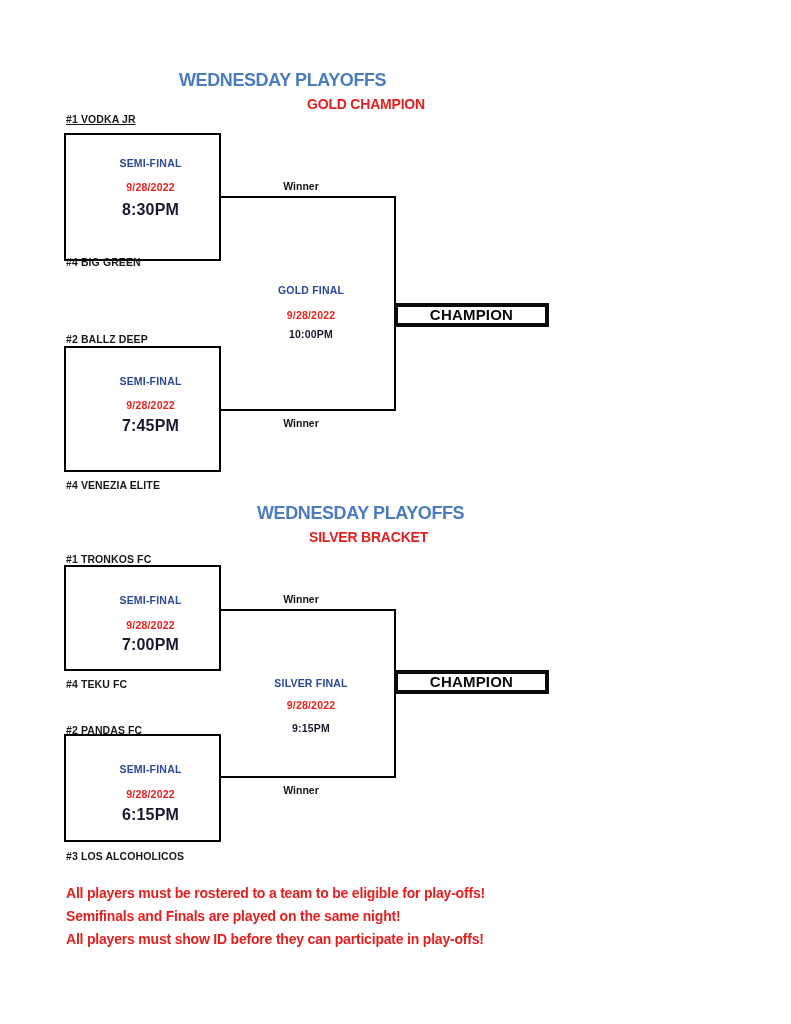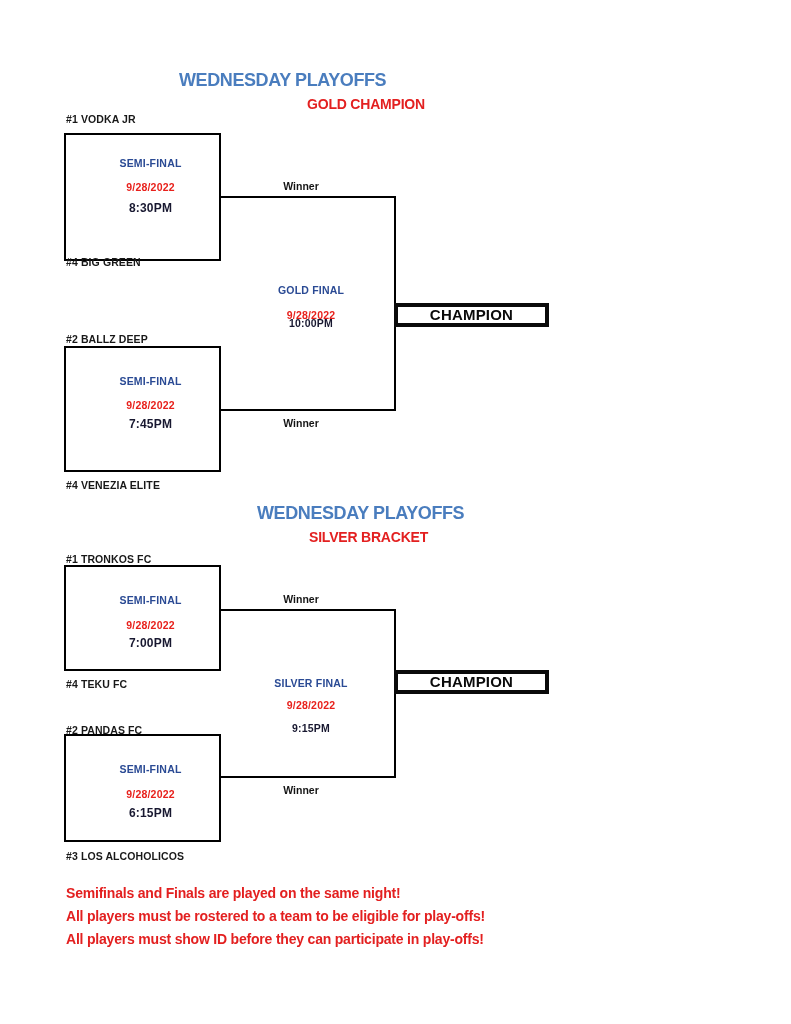--- a/index.html
+++ b/index.html
@@ -25,21 +25,21 @@
   }
   .mbox{
     position:absolute;
     border:2px solid #000;
     background:#fff;
     box-sizing:border-box;
   }
   .mline{position:absolute;left:0;right:0;text-align:center;white-space:nowrap;padding-left:16px;}
   .match-label{top:var(--l);font-size:10.5px;font-weight:bold;color:#2a4a94;letter-spacing:0.2px;}
   .match-date{top:var(--d);font-size:10.5px;font-weight:bold;color:#e8211c;letter-spacing:0.2px;}
-  .match-time{top:var(--t);font-size:12px;font-weight:bold;color:#181830;letter-spacing:0.2px;}
+  .match-time{top:var(--t);font-size:16px;font-weight:bold;color:#181830;letter-spacing:0.2px;}
   .hline{position:absolute;height:2px;background:#000;}
   .vline{position:absolute;width:2px;background:#000;}
   .winner-lab{
     position:absolute;width:100px;text-align:center;
     font-size:10.5px;font-weight:bold;color:#141414;white-space:nowrap;
   }
   .final-lab{
     position:absolute;width:110px;text-align:center;white-space:nowrap;
     font-size:10.5px;font-weight:bold;margin-top:20px;
   }
@@ -60,36 +60,36 @@
 </style>
 </head>
 <body>
 
 <div class="page">
 
   <div class="abs" style="left:0;top:0;width:791px;height:500px;">
     <div class="abs main-title" style="left:179px;top:70px;">WEDNESDAY PLAYOFFS</div>
     <div class="abs bracket-sub" style="left:307px;top:96px;">GOLD CHAMPION</div>
 
-    <div class="abs seed" style="left:66px;top:113px;">#1 VODKA JR</div>
+    <div class="abs seed" style="left:66px;top:113px;text-decoration:underline;">#1 VODKA JR</div>
     <div class="mbox" style="left:64px;top:133px;width:157px;height:128px;--l:22px;--d:46px;--t:66px;">
       <div class="mline match-label">SEMI-FINAL</div>
       <div class="mline match-date">9/28/2022</div>
       <div class="mline match-time">8:30PM</div>
     </div>
     <div class="abs seed" style="left:66px;top:256px;">#4 BIG GREEN</div>
 
     <div class="hline" style="left:221px;top:196px;width:175px;"></div>
     <div class="winner-lab" style="left:251px;top:180px;">Winner</div>
 
     <div class="vline" style="left:394px;top:196px;height:215px;"></div>
 
     <div class="final-lab final-name" style="left:256px;top:264px;">GOLD FINAL</div>
     <div class="final-lab final-date" style="left:256px;top:289px;">9/28/2022</div>
-    <div class="final-lab final-time" style="left:256px;top:297px;">10:00PM</div>
+    <div class="final-lab final-time" style="left:256px;top:308px;">10:00PM</div>
 
     <div class="champ" style="top:303px;">CHAMPION</div>
 
     <div class="abs seed" style="left:66px;top:333px;">#2 BALLZ DEEP</div>
     <div class="mbox" style="left:64px;top:346px;width:157px;height:126px;--l:27px;--d:51px;--t:69px;">
       <div class="mline match-label">SEMI-FINAL</div>
       <div class="mline match-date">9/28/2022</div>
       <div class="mline match-time">7:45PM</div>
     </div>
     <div class="abs seed" style="left:66px;top:479px;">#4 VENEZIA ELITE</div>
@@ -127,18 +127,18 @@
       <div class="mline match-date">9/28/2022</div>
       <div class="mline match-time">6:15PM</div>
     </div>
     <div class="abs seed" style="left:66px;top:850px;">#3 LOS ALCOHOLICOS</div>
 
     <div class="hline" style="left:221px;top:776px;width:175px;"></div>
     <div class="winner-lab" style="left:251px;top:784px;">Winner</div>
   </div>
 
   <div class="footer">
+    <div class="footer-line">All players must be rostered to a team to be eligible for play-offs!</div>
     <div class="footer-line">Semifinals and Finals are played on the same night!</div>
-    <div class="footer-line">All players must be rostered to a team to be eligible for play-offs!</div>
     <div class="footer-line">All players must show ID before they can participate in play-offs!</div>
   </div>
 
 </div>
 
 </body></html>

